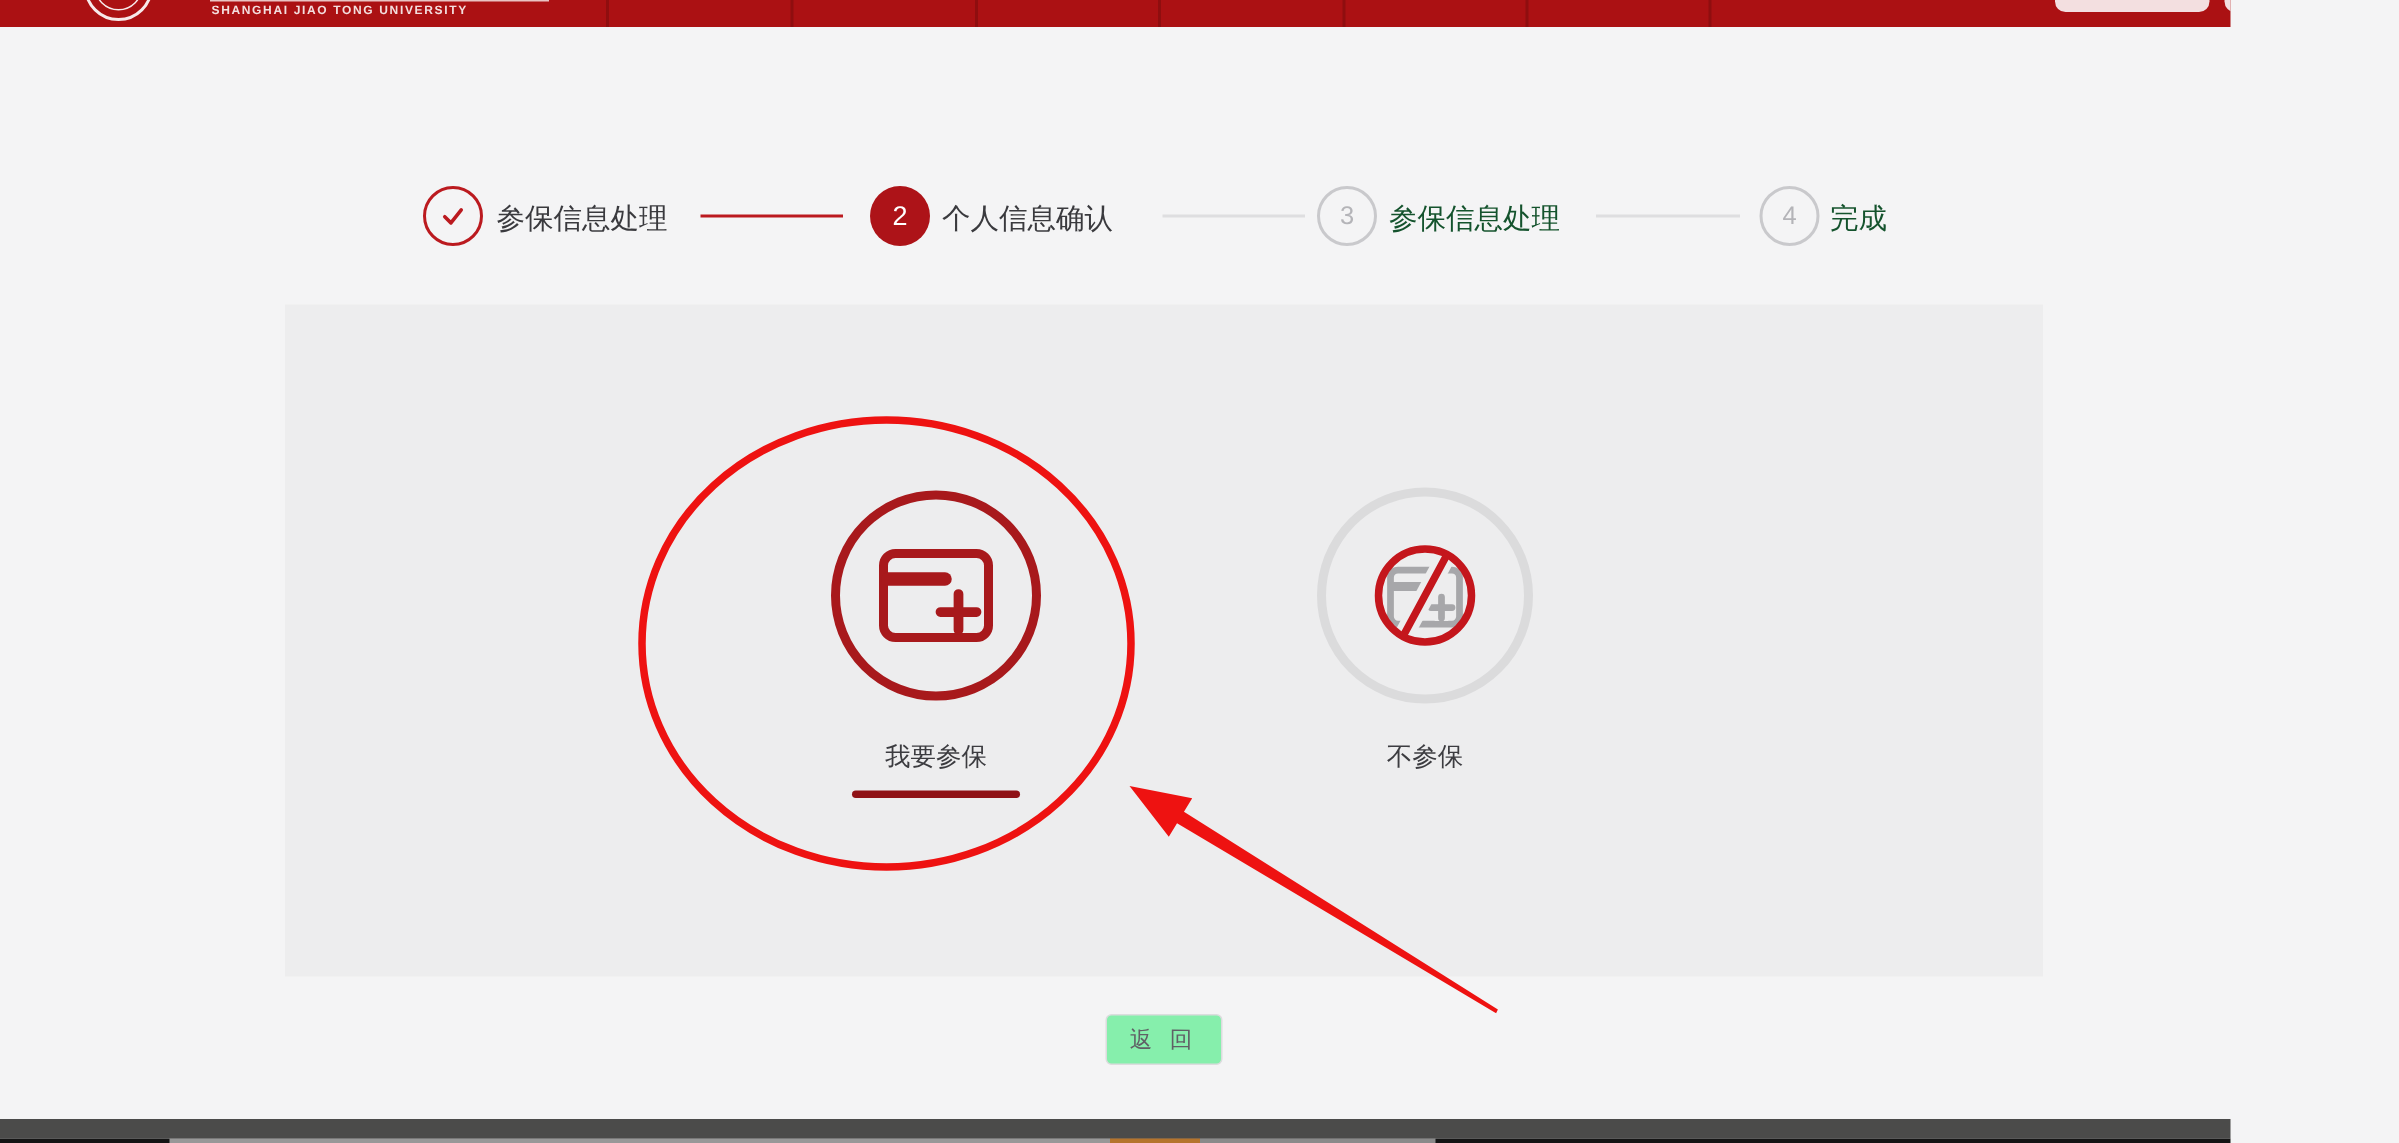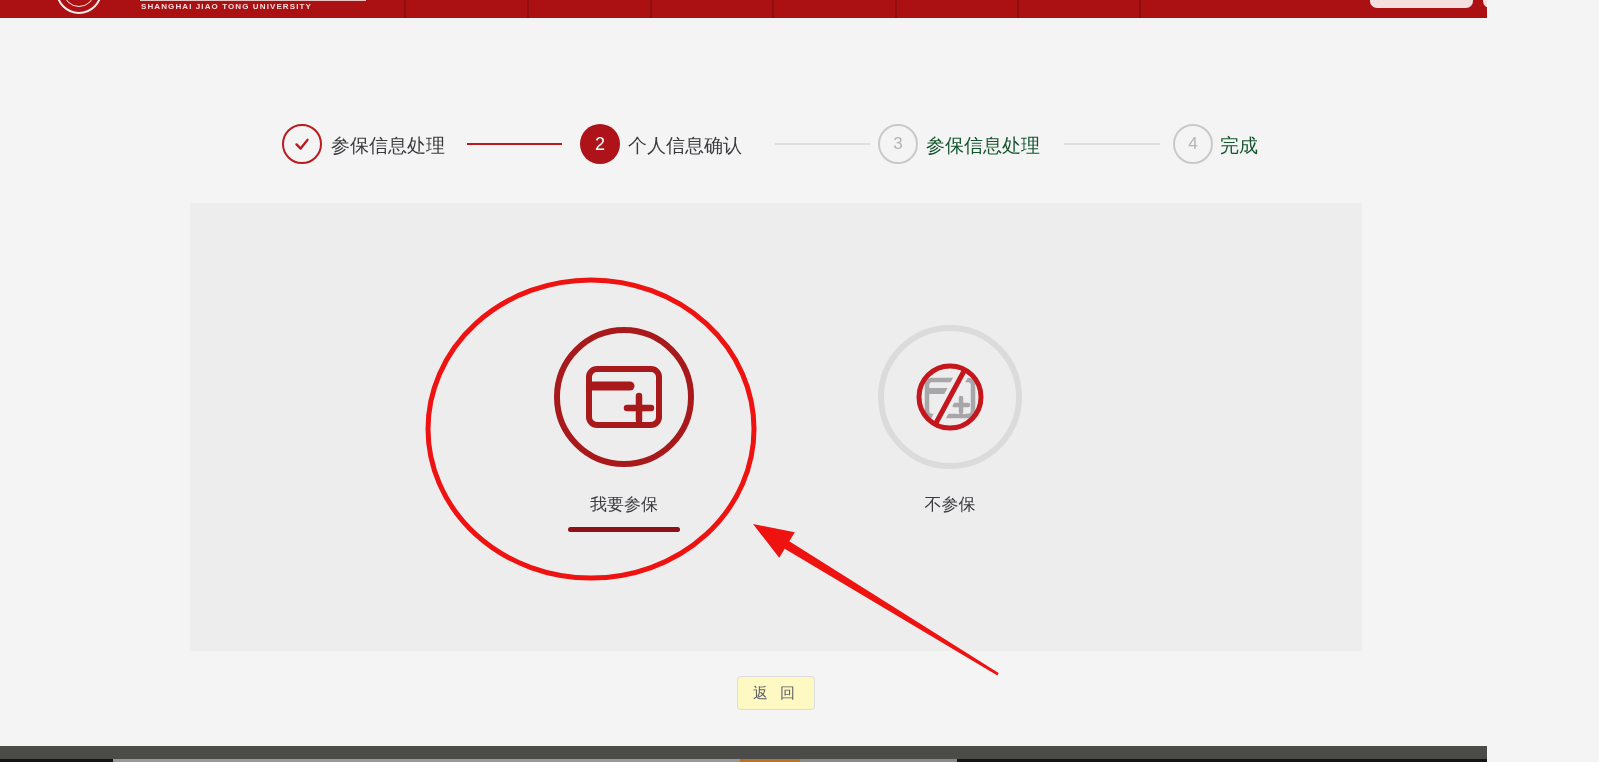--- a/index.html
+++ b/index.html
@@ -38,21 +38,21 @@
   .opt-ring { position:absolute; border-radius:50%; background:transparent; cursor:pointer; }
   .ring-yes { left:554px; top:327px; width:140px; height:140px; border:6px solid #a8191c; }
   .ring-no  { left:878px; top:325px; width:144px; height:144px; border:6px solid #dbdbdc; }
   .opt-icon { position:absolute; }
   .opt-label { position:absolute; top:493px; font-size:17px; color:#3c3c40; white-space:nowrap; text-align:center; }
   .lbl-yes { left:554px; width:140px; }
   .lbl-no  { left:878px; width:144px; }
   .opt-underline { position:absolute; left:568px; top:527px; width:112px; height:5px; border-radius:3px; background:#8f1216; }
 
   
-  .back-btn { position:absolute; left:737px; top:676px; width:78px; height:34px; background:#fef9c3; border:1px solid #dcdcde; border-radius:4px; font-size:15px; color:#606066; letter-spacing:4px; display:flex; align-items:center; justify-content:center; cursor:pointer; font-family:Liberation Sans, sans-serif; }
+  .back-btn { position:absolute; left:737px; top:676px; width:78px; height:34px; background:#86efac; border:1px solid #dcdcde; border-radius:4px; font-size:15px; color:#606066; letter-spacing:4px; display:flex; align-items:center; justify-content:center; cursor:pointer; font-family:Liberation Serif, serif; }
 
   
   .annotation { position:absolute; left:0; top:0; width:1599px; height:762px; pointer-events:none; z-index:50; }
 
   
   .vscroll { position:absolute; left:1582px; top:0; width:17px; height:762px; background:#f1f1f2; }
   .vs-arrow { position:absolute; left:0; width:17px; height:15px; display:flex; align-items:center; justify-content:center; font-size:8px; color:#4c4c4c; cursor:pointer; }
   .vs-up { top:2px; }
   .vs-down { top:744px; }
   .vs-thumb { position:absolute; left:2px; top:55px; width:13px; height:605px; background:#c3c3c4; cursor:pointer; }

